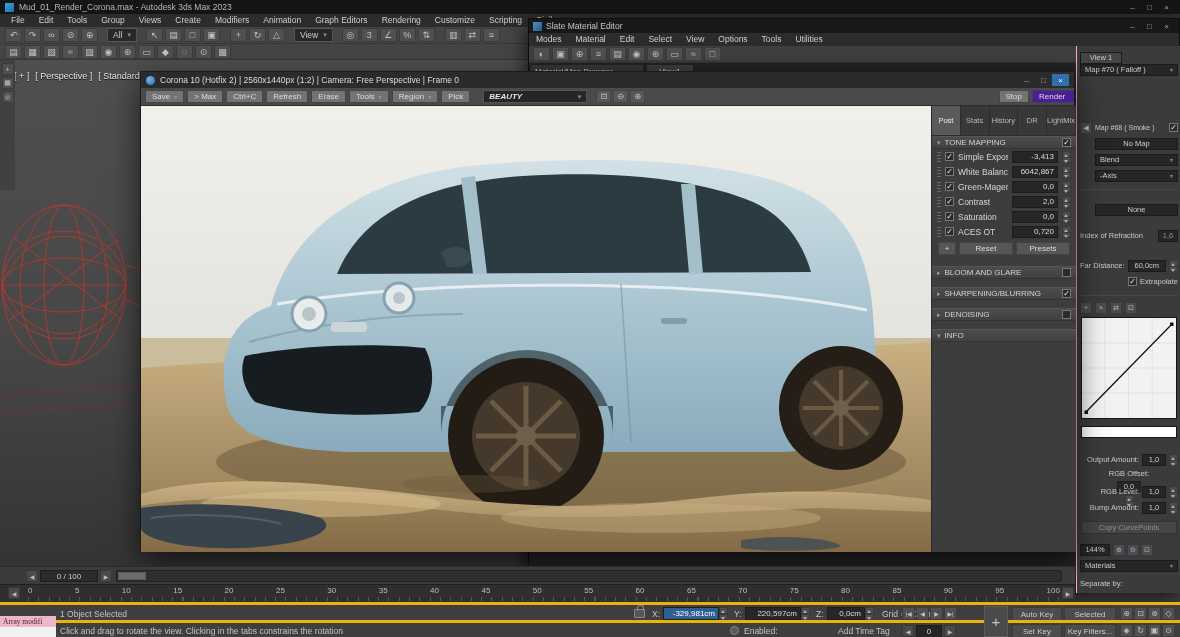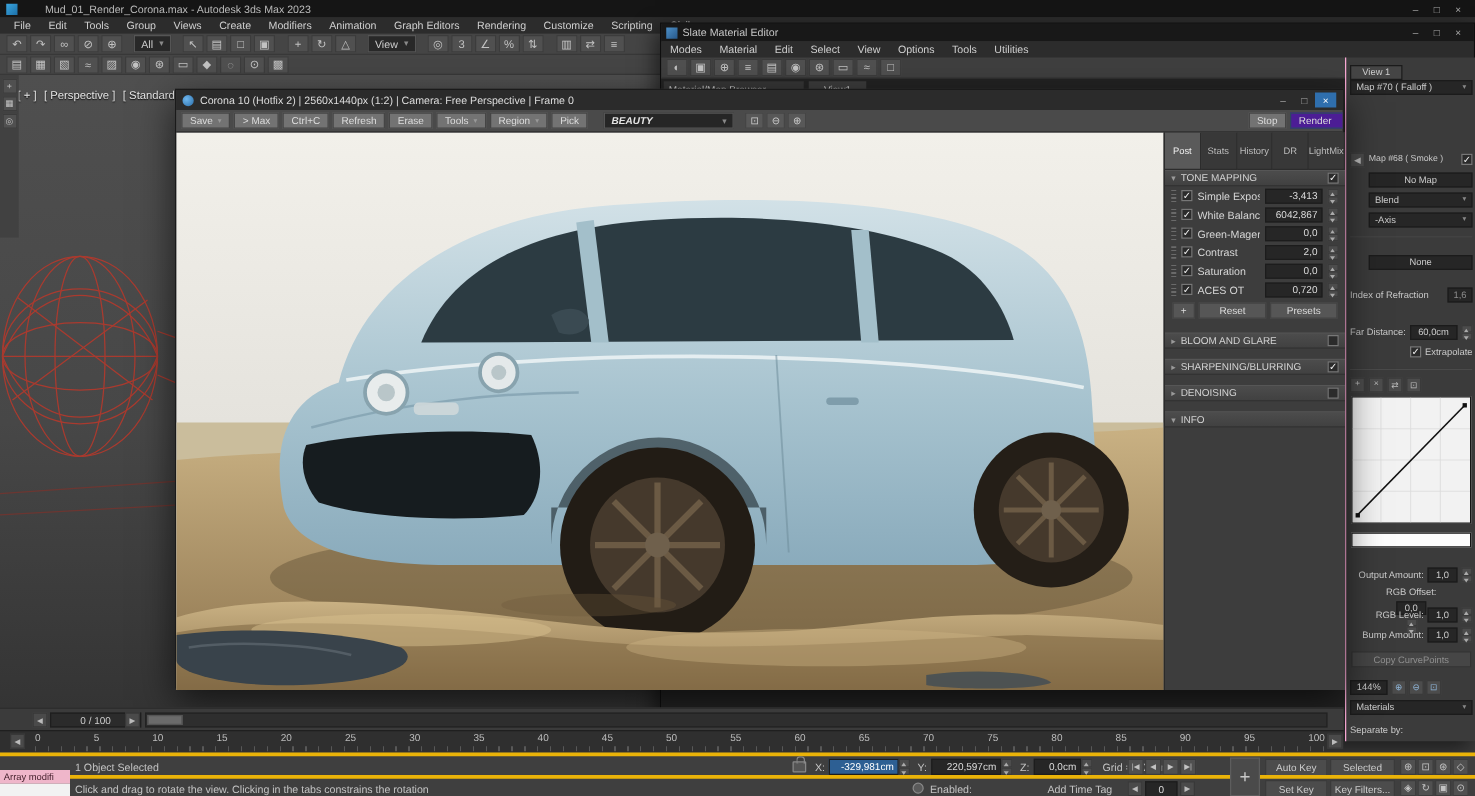--- a/index.html
+++ b/index.html
@@ -3,21 +3,21 @@
 <meta charset="utf-8">
 <style>
 *{margin:0;padding:0;box-sizing:border-box}
 body{width:1180px;height:637px;overflow:hidden;background:#222}
 #screen{position:relative;width:1180px;height:637px;background:#3c3c3c;
   font-family:"Liberation Sans","DejaVu Sans",sans-serif;font-size:9px;color:#c8c8c8;cursor:default}
 .abs{position:absolute}
 
 
 .titlebar{left:0;top:0;width:1180px;height:14px;background:#151515;display:flex;align-items:center;
-  padding:0 5px;gap:22px;color:#b9b9b9;font-size:8.5px}
+  padding:0 5px;gap:5px;color:#b9b9b9;font-size:8.5px}
 .appicon{width:9px;height:9px;background:linear-gradient(135deg,#3aa7e0,#1c6fa8);flex:none}
 .winbtns{margin-left:auto;display:flex}
 .wbtn{width:17px;height:12px;display:flex;align-items:center;justify-content:center;color:#aaa;font-size:8px}
 .menubar{left:0;top:14px;width:1180px;height:13px;background:#2c2c2c;display:flex;align-items:center;padding-left:4px}
 .menu-item{padding:0 7px;line-height:13px;color:#cfcfcf;font-size:8.5px}
 .tbrow{left:0;width:1180px;background:#454545;display:flex;align-items:center;padding-left:4px;border-bottom:1px solid #383838}
 .ic{width:17px;height:14px;margin:1px;background:#505050;border:1px solid #3c3c3c;display:inline-flex;
   align-items:center;justify-content:center;color:#c2c2c2;font-size:9px;flex:none}
 .icgroup{display:flex;margin-right:8px}
 .tdd{height:14px;background:#282828;border:1px solid #555;display:inline-flex;align-items:center;
@@ -85,21 +85,21 @@
 .spin{width:9px;height:12px;display:inline-flex;flex-direction:column;flex:none}
 .spin i{flex:1;background:#4c4c4c;border:1px solid #3a3a3a;position:relative}
 .spin i::after{content:"";position:absolute;left:1px;top:2px;border-left:2px solid transparent;border-right:2px solid transparent}
 .spin i.up::after{border-bottom:3px solid #aaa}
 .spin i.dn::after{border-top:3px solid #aaa}
 .btnrow{display:flex;gap:3px;padding:3px 6px;flex:none}
 .infotext{padding:5px 7px;font-size:8px;color:#b5b5b5;line-height:1.4}
 
 
 .tslider{left:0;top:566px;width:1075px;height:18px;background:#3b3b3b;border-top:1px solid #2a2a2a}
-.rangebox{position:absolute;left:40px;top:3px;width:73px;height:12px;background:#2b2b2b;border:1px solid #1e1e1e;color:#ccc;font-size:8px;display:flex;align-items:center;justify-content:center}
+.rangebox{position:absolute;left:40px;top:3px;width:58px;height:12px;background:#2b2b2b;border:1px solid #1e1e1e;color:#ccc;font-size:8px;display:flex;align-items:center;justify-content:center}
 .miniarrow{position:absolute;top:3px;width:12px;height:12px;background:#4a4a4a;border:1px solid #383838;color:#bbb;font-size:6px;display:flex;align-items:center;justify-content:center}
 .strack{position:absolute;left:116px;top:3px;width:946px;height:12px;background:#2e2e2e;border:1px solid #222}
 .shandle{position:absolute;left:1px;top:1px;width:28px;height:8px;background:#6b6b6b;border:1px solid #555}
 .ruler{left:0;top:584px;width:1075px;height:18px;background:#2f2f2f;border-top:1px solid #1f1f1f}
 .ticks{position:absolute;left:28px;top:1px;width:1032px;height:15px;display:flex;justify-content:space-between;
   background-image:repeating-linear-gradient(90deg,#585858 0,#585858 1px,transparent 1px,transparent 10.3px);
   background-size:100% 4px;background-position:0 100%;background-repeat:no-repeat}
 .ticks span{font-size:8px;color:#bdbdbd}
 .srow{left:0;width:1180px;height:18px;background:#3f3f3f;border-top:3px solid #eab308}
 .srow .sbtn{position:absolute;background:#4c4c4c;border:1px solid #3a3a3a;height:14px;font-size:8px;display:flex;align-items:center;justify-content:center;color:#ccc}
@@ -110,21 +110,21 @@
 .sspin i{flex:1;background:#4c4c4c;border:1px solid #3a3a3a;position:relative}
 .sspin i::after{content:"";position:absolute;left:1px;top:2px;border-left:2px solid transparent;border-right:2px solid transparent}
 .sspin i.up::after{border-bottom:3px solid #aaa}
 .sspin i.dn::after{border-top:3px solid #aaa}
 .bigkey{position:absolute;left:984px;top:1px;width:24px;height:31px;background:#4a4a4a;border:1px solid #5d5d5d;color:#c8c8c8;font-size:15px;display:flex;align-items:center;justify-content:center;z-index:3}
 .lockic{position:absolute;width:11px;height:9px;background:#555;border:1px solid #888;border-radius:1px}
 .lockic::before{content:"";position:absolute;left:2px;top:-5px;width:5px;height:5px;border:1px solid #888;border-bottom:none;border-radius:3px 3px 0 0}
 .circ{position:absolute;width:9px;height:9px;border-radius:50%;border:1px solid #888;background:#5a5a5a}
 .navgrid{position:absolute;display:flex;gap:1px}
 .navgrid .ic{width:13px;height:13px;margin:0;font-size:8px}
-.mlpink{left:0;top:616px;width:56px;height:11px;background:#efb6ca;color:#46222e;font-size:7.5px;display:flex;align-items:center;padding-left:3px;font-family:Liberation Sans, sans-serif;z-index:5}
+.mlpink{left:0;top:616px;width:56px;height:11px;background:#efb6ca;color:#46222e;font-size:7.5px;display:flex;align-items:center;padding-left:3px;font-family:Liberation Serif, serif;z-index:5}
 .mlwhite{left:0;top:627px;width:56px;height:10px;background:#f2f2f2;z-index:5}
 </style>
 </head>
 <body>
 
 <div id="screen">
 
   <div class="abs viewport">
     <div class="vplabels">
 

